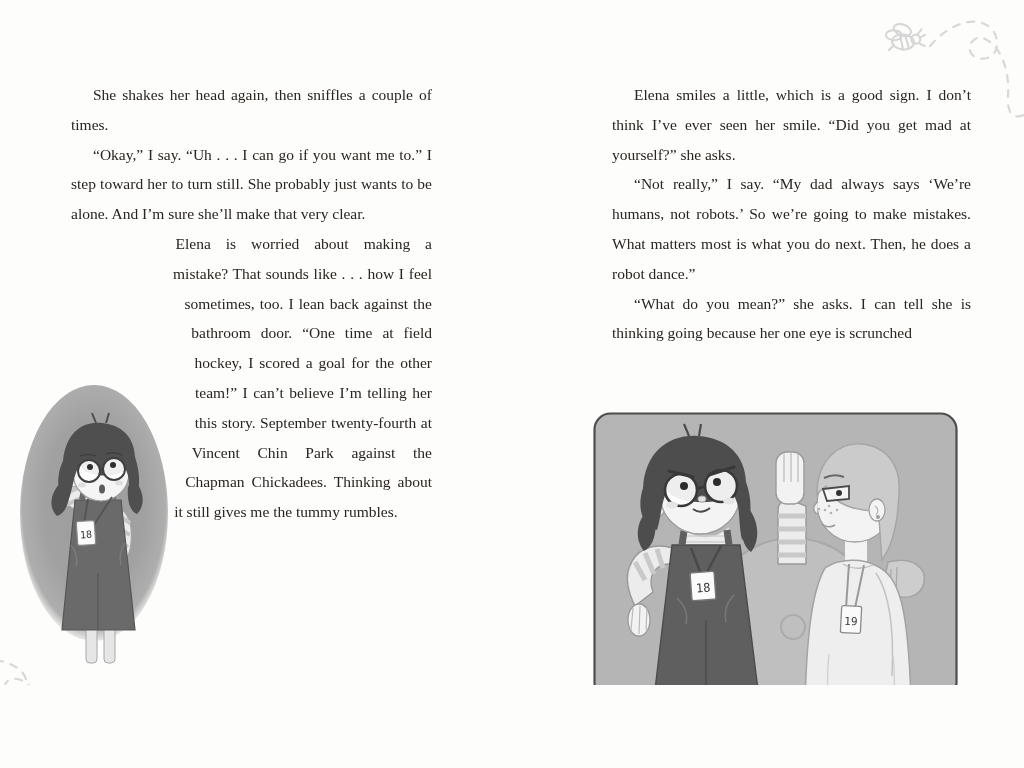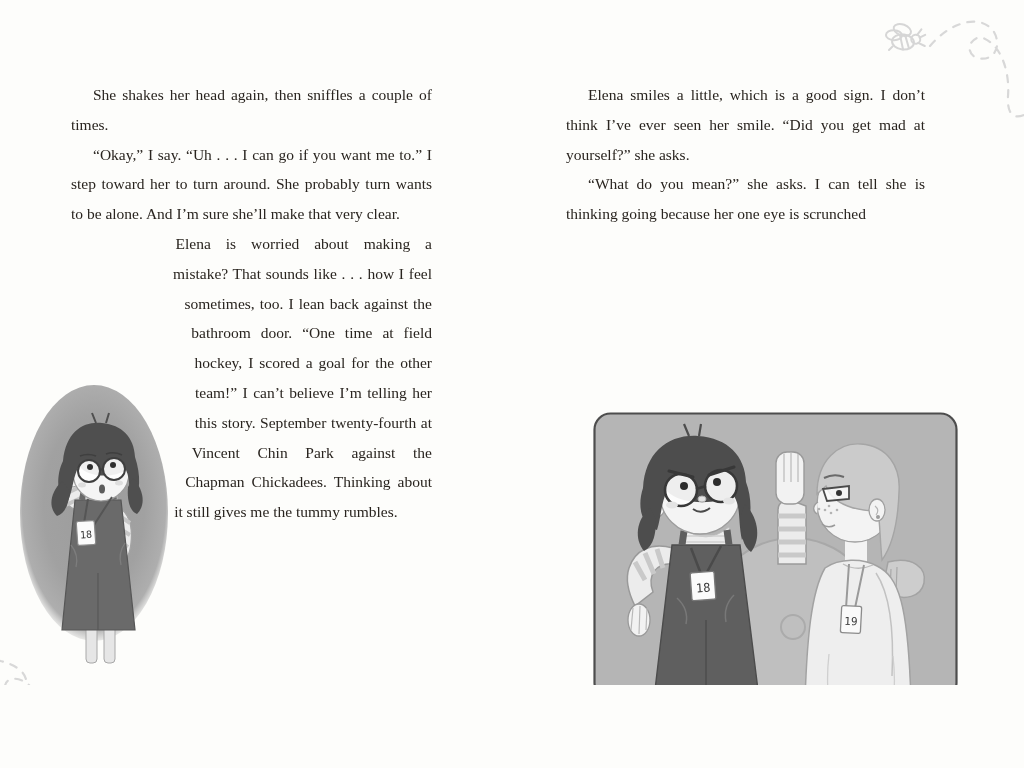--- a/index.html
+++ b/index.html
@@ -3,21 +3,21 @@
 <meta charset="utf-8">
 <style>
   html,body{margin:0;padding:0;}
   body{width:1024px;height:768px;background:#fdfdfb;font-family:"Liberation Serif",serif;}
   .stage{position:relative;width:1024px;height:685px;overflow:hidden;background:#fdfdfb;color:#29241f;}
 
   .text-col{position:absolute;top:80px;font-size:15.5px;line-height:29.8px;
             text-align:justify;color:#29241f;hyphens:manual;-webkit-hyphens:manual;}
   .text-col p{margin:0;text-indent:22px;}
   #left-text{left:71px;width:361px;}
-  #right-text{left:566px;width:359px;}
+  #right-text{left:612px;width:359px;}
   #right-text em{font-style:italic;}
 
   
   .float-spacer{float:left;width:124px;height:300px;margin-top:30px;
                 shape-outside:ellipse(78px 150px at 38px 50%);shape-margin:8px;}
 
   .illustration{position:absolute;pointer-events:none;}
   #left-illo{left:18px;top:383px;width:150px;height:282px;}
   #right-illo{left:593px;top:412px;width:365px;height:288px;}
   #decor{left:0;top:0;width:1024px;height:768px;}
@@ -47,21 +47,21 @@
       <use href="#bee" transform="translate(903,42) rotate(-8) scale(-1,1)"></use>
     </g>
     <g>
       <path d="M-4 660 C18 664 32 676 24 690 C18 700 4 697 5 686 C6 677 19 676 29 685 C47 703 57 719 76 728 C88 733 97 732 104 727" fill="none" stroke="#d8d8d8" stroke-width="2.2" stroke-dasharray="7 8" stroke-linecap="round"></path>
       <use href="#bee" transform="translate(126,722) rotate(6) scale(-1,1)"></use>
     </g>
   </svg>
 
   <div id="left-text" class="text-col">
       <p>She shakes her head again, then sniffles a cou­ple of times.</p>
-      <p>“Okay,” I say. “Uh . . . I can go if you want me to.” I step toward her to turn around. She probably turn wants to be alone. And I’m sure she’ll make that very clear.</p>
+      <p>“Okay,” I say. “Uh . . . I can go if you want me to.” I step toward her to turn still. She probably just wants to be alone. And I’m sure she’ll make that very clear.</p>
       <p><span class="float-spacer"></span>Elena is worried about making a mistake? That sounds like . . . how I feel sometimes, too. I lean back against the bath­room door. “One time at field hockey, I scored a goal for the other team!” I can’t believe I’m telling her this story. Septem­ber twenty-fourth at Vincent Chin Park against the Chapman Chickadees. Thinking about it still gives me the tummy rumbles.</p>
     </div>
 
   <svg id="left-illo" class="illustration" viewBox="0 0 150 282" aria-hidden="true">
     <defs>
       <radialGradient id="vg" cx="50%" cy="47%" r="55%">
         <stop offset="0%" stop-color="#9c9c9c"></stop>
         <stop offset="62%" stop-color="#a1a1a1"></stop>
         <stop offset="88%" stop-color="#aeaeae"></stop>
         <stop offset="100%" stop-color="#bebebe" stop-opacity="0"></stop>
@@ -107,20 +107,21 @@
 
     <path d="M70 116 L66 140 M94 114 L76 142" stroke="#555" stroke-width="2"></path>
     <g transform="rotate(-4 68 150)">
       <rect x="59" y="138" width="18" height="24" rx="2" fill="#fbfbfb" stroke="#8a8a8a" stroke-width="1.2"></rect>
       <text x="68" y="155" text-anchor="middle" font-size="10" font-family="DejaVu Sans Mono, monospace" fill="#3a3a3a">18</text>
     </g>
   </svg>
 
   <div id="right-text" class="text-col">
       <p>Elena smiles a little, which is a good sign. I don’t think I’ve ever seen her smile. “Did you get mad at yourself?” she asks.</p>
+      <p>“Not really,” I say. “My dad always says ‘We’re humans, not robots.’ So we’re going to make mis­takes. What matters most is what you do next. Then, he does a robot dance.”</p>
       <p>“What do you mean?” she asks. I can tell she is thinking going because her one eye is scrunched</p>
     </div>
 
   <svg id="right-illo" class="illustration" viewBox="0 0 365 288" aria-hidden="true">
     <defs>
         <clipPath id="frameclip">
           <rect x="2.5" y="2.5" width="360" height="283" rx="15"></rect>
         </clipPath>
       </defs>
     <rect x="1.5" y="1.5" width="362" height="285" rx="16" fill="#b5b5b5" stroke="#4d4d4d" stroke-width="2.2"></rect>

